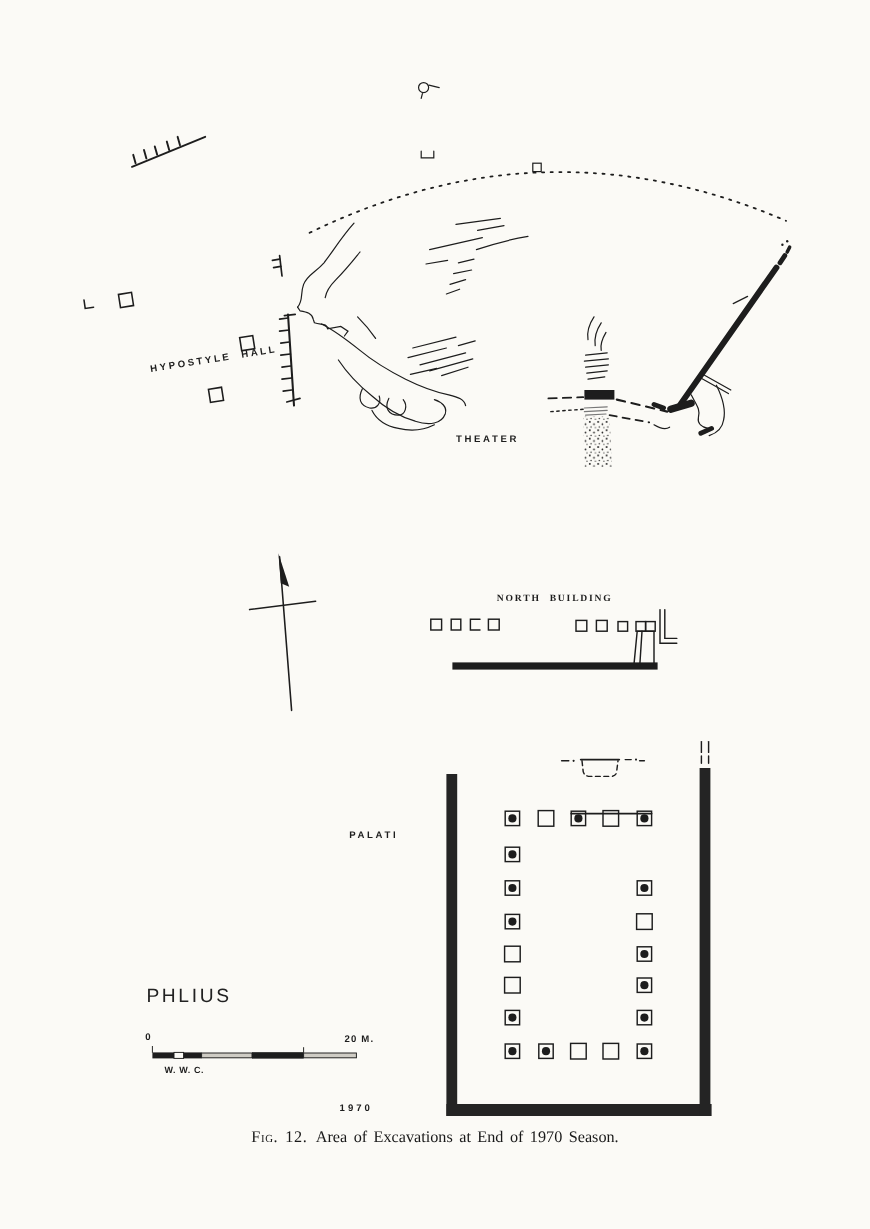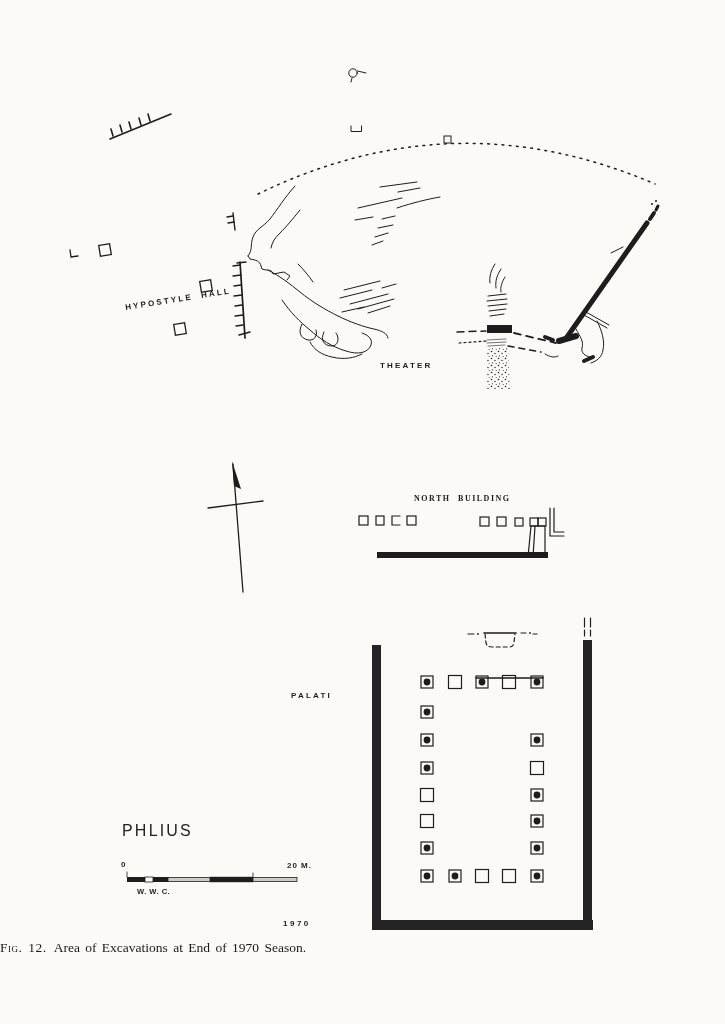--- a/index.html
+++ b/index.html
@@ -22,21 +22,21 @@
   .site-title {
     position:absolute; left:122px; top:822px; font-size:16px; font-weight:normal;
     letter-spacing:2.2px; color:#222; white-space:nowrap;
   }
   .sc { position:absolute; white-space:nowrap; font-weight:bold; }
   .sc-zero   { left:121px; top:860px; font-size:8px; }
   .sc-max    { left:287px; top:861px; font-size:8px; letter-spacing:1px; }
   .sc-credit { left:137px; top:887px; font-size:7.5px; letter-spacing:0.5px; }
   .sc-year   { left:283px; top:887px; font-size:8px; letter-spacing:2.5px;margin-top:32px; }
   .caption {
-    position:absolute; left:0; top:940px; width:725px; 
+    position:absolute; left:0; top:940px; width:725px; text-align:center;
     font-family:"Liberation Serif", serif; font-size:13.5px; color:#191919;
     word-spacing:2px;
   }
   .cap-prefix { font-variant:small-caps; margin-right:7px; letter-spacing:0.5px; }
 </style>
 </head>
 <body>
 
 <div class="page">
 

